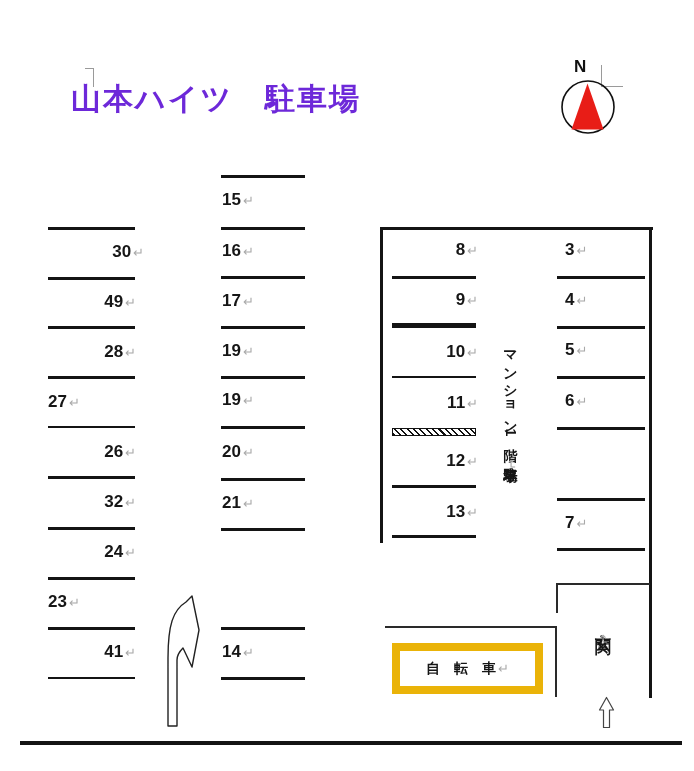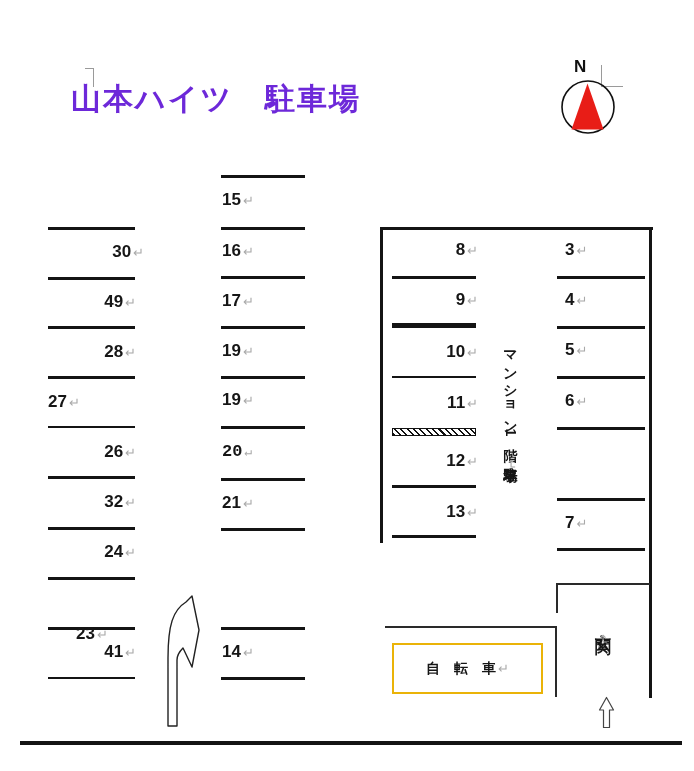--- a/index.html
+++ b/index.html
@@ -28,21 +28,21 @@
     background:repeating-linear-gradient(45deg,#111 0px,#111 1.5px,#ffffff 1.5px,#ffffff 4.5px);
   }
   .vtext {
     position:absolute; writing-mode:vertical-rl; text-orientation:mixed;
     font-weight:bold; color:#161616; white-space:nowrap;
   }
   .floor-label { left:502px; top:341px; font-size:14px; letter-spacing:1.5px; }
   .entrance-label { left:592px; top:620px; font-size:16px; letter-spacing:7px; }
   .bike-box {
     position:absolute; left:392px; top:643px; width:151px; height:51px;
-    border:2px solid #eab308; box-sizing:border-box;
+    border:8px solid #eab308; box-sizing:border-box;
     display:flex; align-items:center; justify-content:center;
   }
   .bike-label { font-size:14px; font-weight:bold; color:#161616; white-space:nowrap; }
   .compass-n {
     position:absolute; left:574px; top:57px; font-size:17px; font-weight:bold; color:#111;
   }
   svg { position:absolute; overflow:visible; }
 </style>
 </head>
 <body>
@@ -73,40 +73,40 @@
   <div class="hline" style="left:48px;top:627px;width:87px;"></div>
   <div class="hline thin" style="left:48px;top:677px;width:87px;"></div>
 
   <div class="space" style="left:56px;top:241px;width:88px;text-align:right;"><span>30</span><span class="ret">↵</span></div>
   <div class="space" style="left:48px;top:291px;width:88px;text-align:right;"><span>49</span><span class="ret">↵</span></div>
   <div class="space" style="left:48px;top:341px;width:88px;text-align:right;"><span>28</span><span class="ret">↵</span></div>
   <div class="space" style="left:48px;top:391px;width:88px;text-align:left;"><span>27</span><span class="ret">↵</span></div>
   <div class="space" style="left:48px;top:441px;width:88px;text-align:right;"><span>26</span><span class="ret">↵</span></div>
   <div class="space" style="left:48px;top:491px;width:88px;text-align:right;"><span>32</span><span class="ret">↵</span></div>
   <div class="space" style="left:48px;top:541px;width:88px;text-align:right;"><span>24</span><span class="ret">↵</span></div>
-  <div class="space" style="left:48px;top:591px;width:88px;text-align:center;margin-top:32px;"><span>23</span><span class="ret">↵</span></div>
+  <div class="space" style="left:48px;top:591px;width:88px;text-align:left;"><span>23</span><span class="ret">↵</span></div>
   <div class="space" style="left:48px;top:641px;width:88px;text-align:right;"><span>41</span><span class="ret">↵</span></div>
 
   <div class="hline" style="left:221px;top:175px;width:84px;"></div>
   <div class="hline" style="left:221px;top:227px;width:84px;"></div>
   <div class="hline" style="left:221px;top:276px;width:84px;"></div>
   <div class="hline" style="left:221px;top:326px;width:84px;"></div>
   <div class="hline" style="left:221px;top:376px;width:84px;"></div>
   <div class="hline" style="left:221px;top:426px;width:84px;"></div>
   <div class="hline" style="left:221px;top:478px;width:84px;"></div>
   <div class="hline" style="left:221px;top:528px;width:84px;"></div>
   <div class="hline" style="left:221px;top:627px;width:84px;"></div>
   <div class="hline" style="left:221px;top:677px;width:84px;"></div>
 
   <div class="space" style="left:222px;top:189px;"><span>15</span><span class="ret">↵</span></div>
   <div class="space" style="left:222px;top:240px;"><span>16</span><span class="ret">↵</span></div>
   <div class="space" style="left:222px;top:290px;"><span>17</span><span class="ret">↵</span></div>
   <div class="space" style="left:222px;top:340px;"><span>19</span><span class="ret">↵</span></div>
   <div class="space" style="left:222px;top:389px;"><span>19</span><span class="ret">↵</span></div>
-  <div class="space" style="left:222px;top:441px;font-family:Liberation Mono, monospace;"><span>20</span><span class="ret">↵</span></div>
+  <div class="space" style="left:222px;top:441px;"><span>20</span><span class="ret">↵</span></div>
   <div class="space" style="left:222px;top:492px;"><span>21</span><span class="ret">↵</span></div>
   <div class="space" style="left:222px;top:641px;"><span>14</span><span class="ret">↵</span></div>
 
   <div class="vline" style="left:380px;top:227px;height:316px;"></div>
   <div class="hline" style="left:380px;top:227px;width:273px;"></div>
   <div class="vline" style="left:649px;top:227px;height:471px;"></div>
 
   <div class="hline" style="left:392px;top:276px;width:84px;"></div>
   <div class="hline thick" style="left:392px;top:323px;width:84px;"></div>
   <div class="hline thin" style="left:392px;top:376px;width:84px;"></div>

